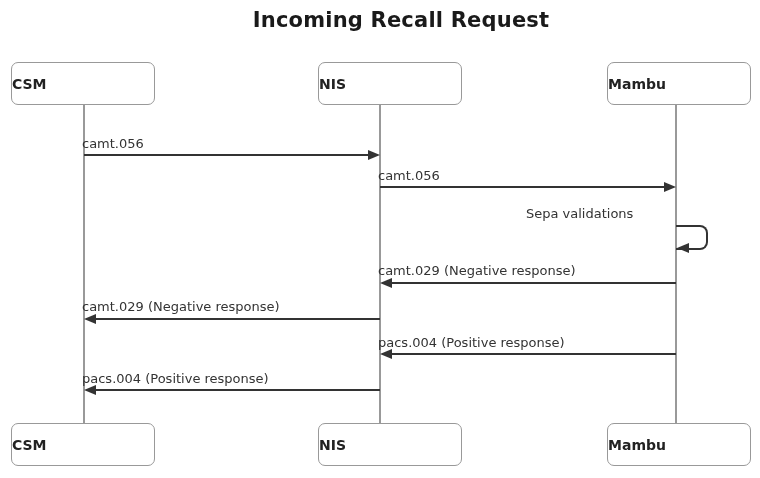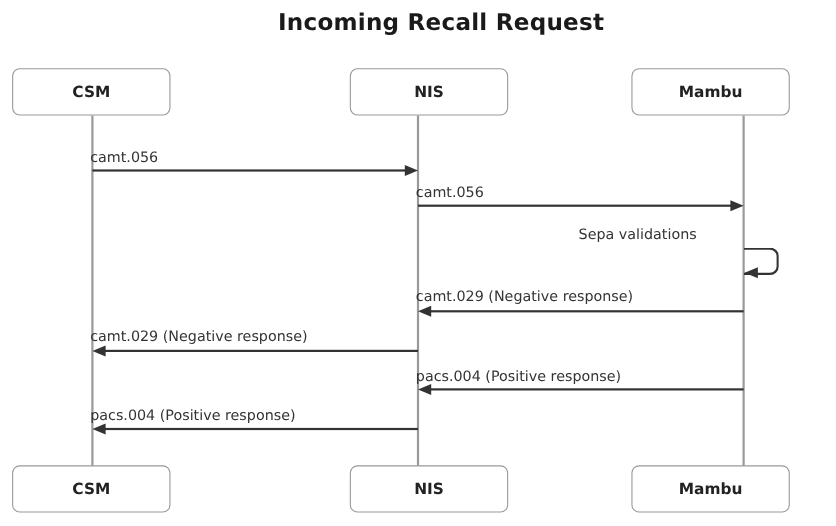--- a/index.html
+++ b/index.html
@@ -29,32 +29,32 @@
   }
   .actor-box {
     position: absolute;
     width: 144px;
     height: 43px;
     background: #ffffff;
     border: 1.5px solid #999999;
     border-radius: 7px;
     display: flex;
     align-items: center;
-    justify-content: center;
+    justify-content: flex-start;
     font-size: 14px;
     font-weight: bold;
     color: #222222;
     box-sizing: border-box;
     z-index: 3;
   }
   .actor-top    { top: 62px; }
   .actor-bottom { top: 423px; }
   .actor-csm    { left: 11px; }
   .actor-nis    { left: 318px; }
-  .actor-mambu  { left: 574px; }
+  .actor-mambu  { left: 607px; }
 
   .lifeline {
     position: absolute;
     top: 105px;
     width: 2px;
     height: 320px;
     background: #999999;
     z-index: 1;
   }
   .lifeline-csm   { left: 83px; }

